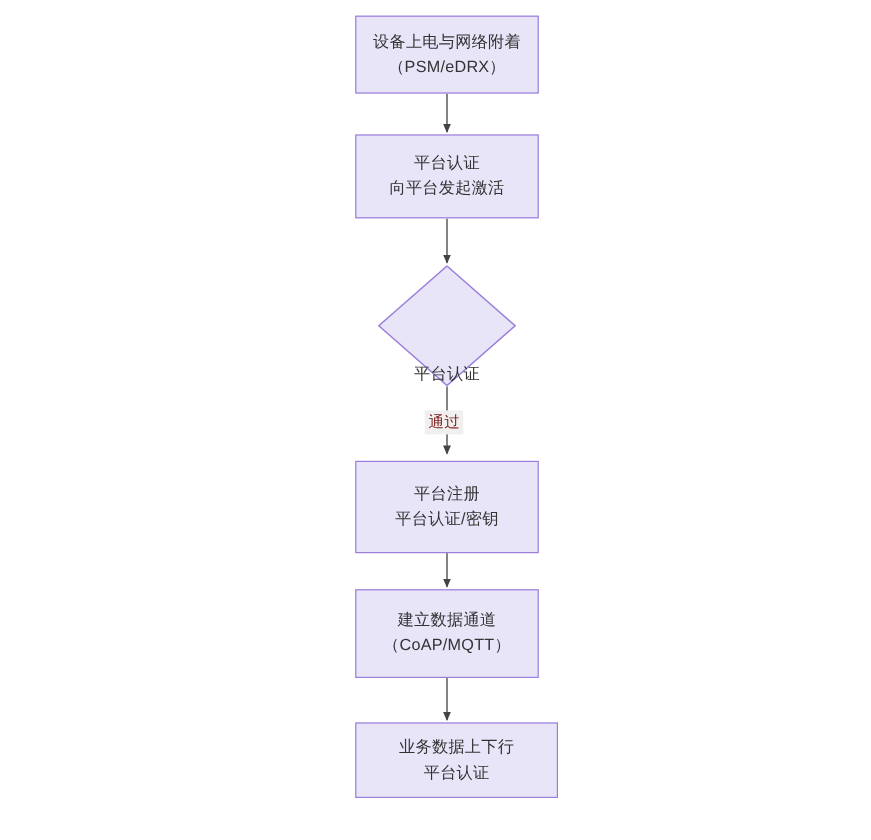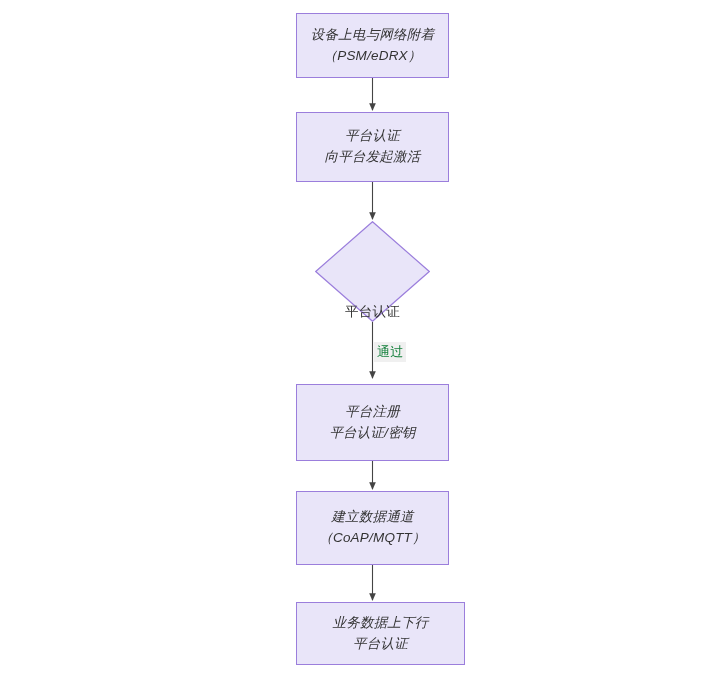--- a/index.html
+++ b/index.html
@@ -35,21 +35,20 @@
     justify-content: center;
     color: #333333;
     font-size: 13.5px;
     line-height: 1.55;
     text-align: center;
     letter-spacing: 0.2px;
   }
   .node .line {
     display: block;
     white-space: nowrap;
-    font-style: italic;
   }
 
   
   .diamond-wrap {
     position: absolute;
     display: flex;
     align-items: center;
     justify-content: center;
   }
   .diamond-shape {
@@ -67,27 +66,26 @@
     line-height: 1.5;
     text-align: center;
     white-space: nowrap;
     letter-spacing: 0.2px;
   }
 
   
   .edge-label {
     position: absolute;
     background: #f0f0f0;
-    color: #15803d;
+    color: #7f1d1d;
     font-size: 13px;
     line-height: 1.4;
     padding: 1px 3px;
     white-space: nowrap;
     letter-spacing: 0.2px;
-    margin-left: 20px;
   }
 </style>
 </head>
 <body>
 
 <div id="flow-canvas">
 
   <svg width="726" height="700" style="position:absolute;left:0;top:0;">
     <defs>
       <marker id="arrowhead" markerWidth="8" markerHeight="8" refX="6.2" refY="3" orient="auto" markerUnits="strokeWidth">

